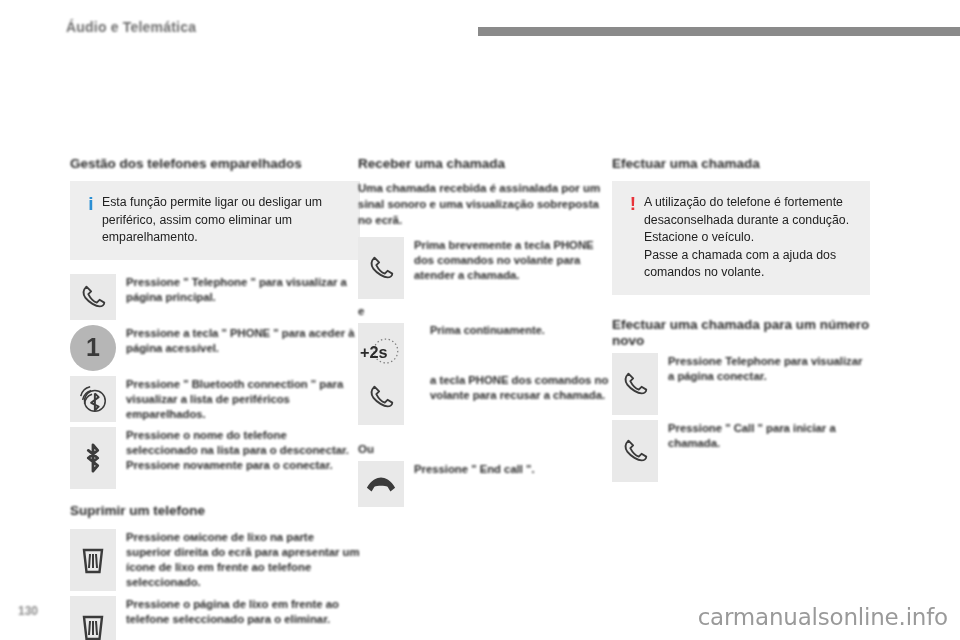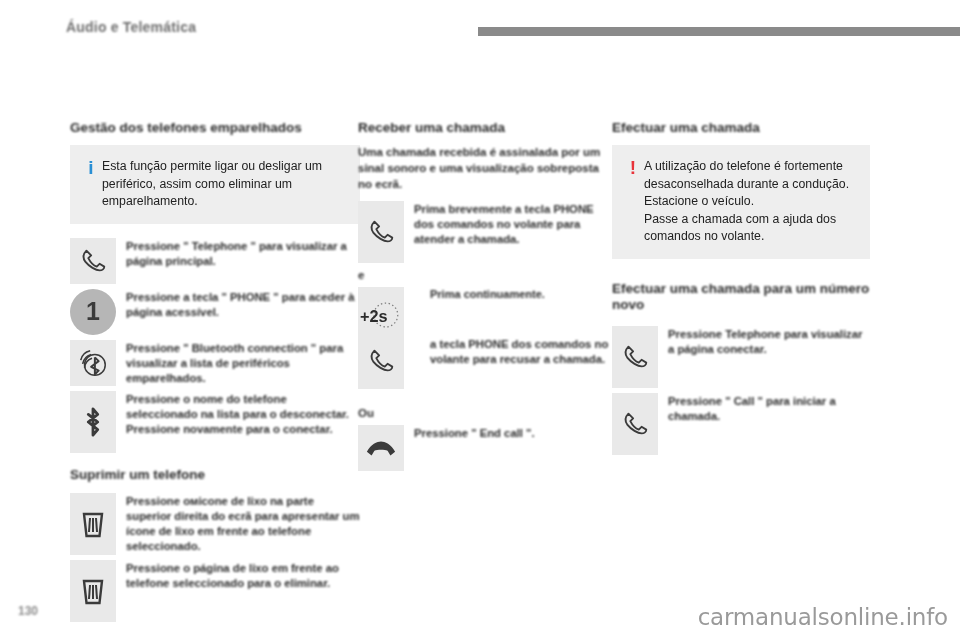--- a/index.html
+++ b/index.html
@@ -38,22 +38,23 @@
   #col2 { left: 358px; width: 252px; }
   #col3 { left: 612px; width: 258px; }
 
   h2.section-title {
     font-size: 13.5px;
     font-weight: bold;
     color: #2b2b2b;
     line-height: 1.22;
     margin-bottom: 9px;
     filter: blur(0.85px);
-  }
-  h2.section-title.tight { margin-bottom: 12px; }
+    margin-top: 36px;
+  }
+  h2.section-title.tight { margin-bottom: 3px; }
 
   .body-para {
     font-size: 11.5px;
     font-weight: bold;
     color: #2b2b2b;
     line-height: 1.38;
     filter: blur(0.85px);
     margin-bottom: 8px;
   }
 

